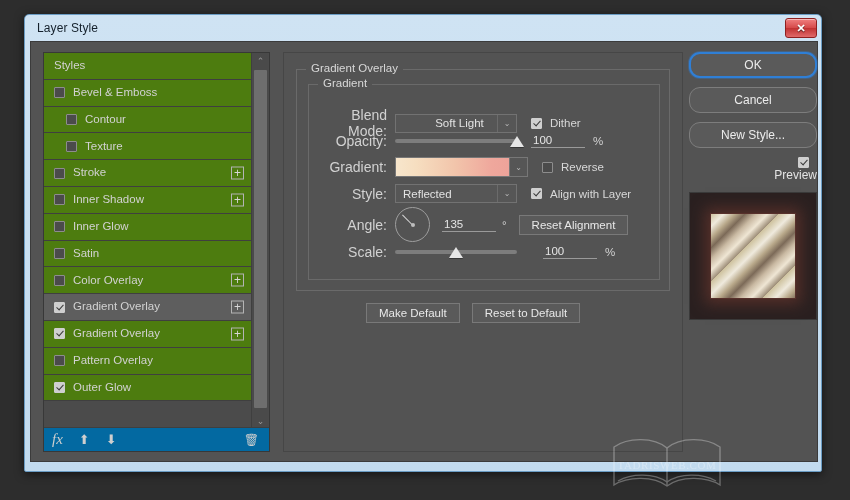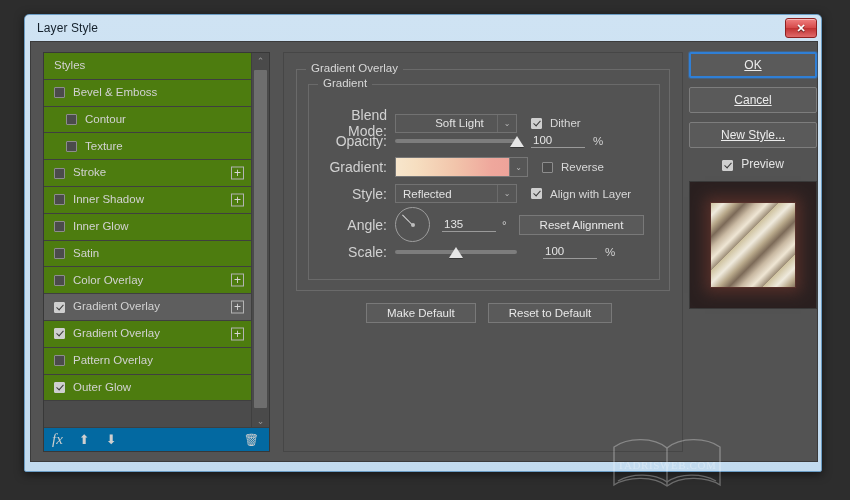--- a/index.html
+++ b/index.html
@@ -364,63 +364,63 @@
     border-radius: 50%;
     background: #bdbdbd;
   }
 
   .btn {
     background: #5a5a5a;
     border: 1px solid #797979;
     color: #e8e8e8;
     font-size: 11.5px;
     font-family: "Liberation Sans", sans-serif;
-    padding: 3px 20px;
+    padding: 3px 12px;
     cursor: pointer;
     box-sizing: border-box;
   }
 
   
   #right-panel {
     position: absolute;
     left: 664px;
     top: 10px;
     width: 116px;
     height: 400px;
   }
   .pill {
     width: 128px;
     height: 26px;
     margin-left: -6px;
-    border-radius: 2px;
+    border-radius: 11px;
     background: #5a5a5a;
     border: 1px solid #7d7d7d;
     color: #ececec;
     font-size: 12px;
     display: flex;
     align-items: center;
     justify-content: center;
     cursor: pointer;
     font-family: "Liberation Sans", sans-serif;
     box-sizing: border-box;
-    text-decoration: underline;
   }
   .pill.primary {
     border: 2px solid #2f7fd6;
     box-shadow: 0 0 0 1px rgba(47,127,214,0.35);
   }
   #preview-check {
     margin: 9px 0 0 -6px;
     width: 128px;
     display: flex;
     align-items: flex-end;
     justify-content: center;
     font-size: 12px;
     color: #e4e4e4;
     cursor: pointer;
+    flex-direction: column;
   }
   #preview-box {
     margin: 10px 0 0 -6px;
     width: 128px;
     height: 128px;
     background: #2a2020;
     border: 1px solid #3a3a3a;
     box-sizing: border-box;
     display: flex;
     align-items: center;

